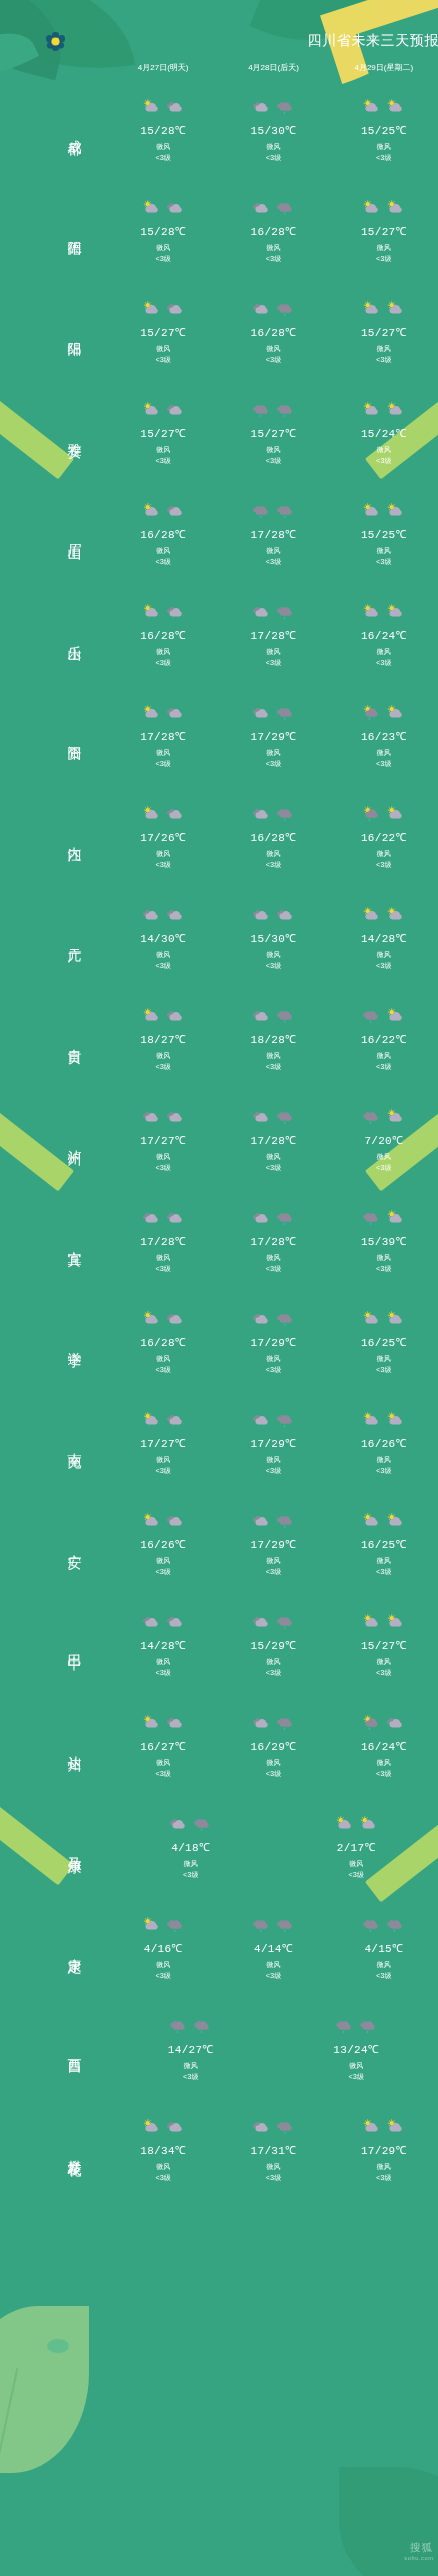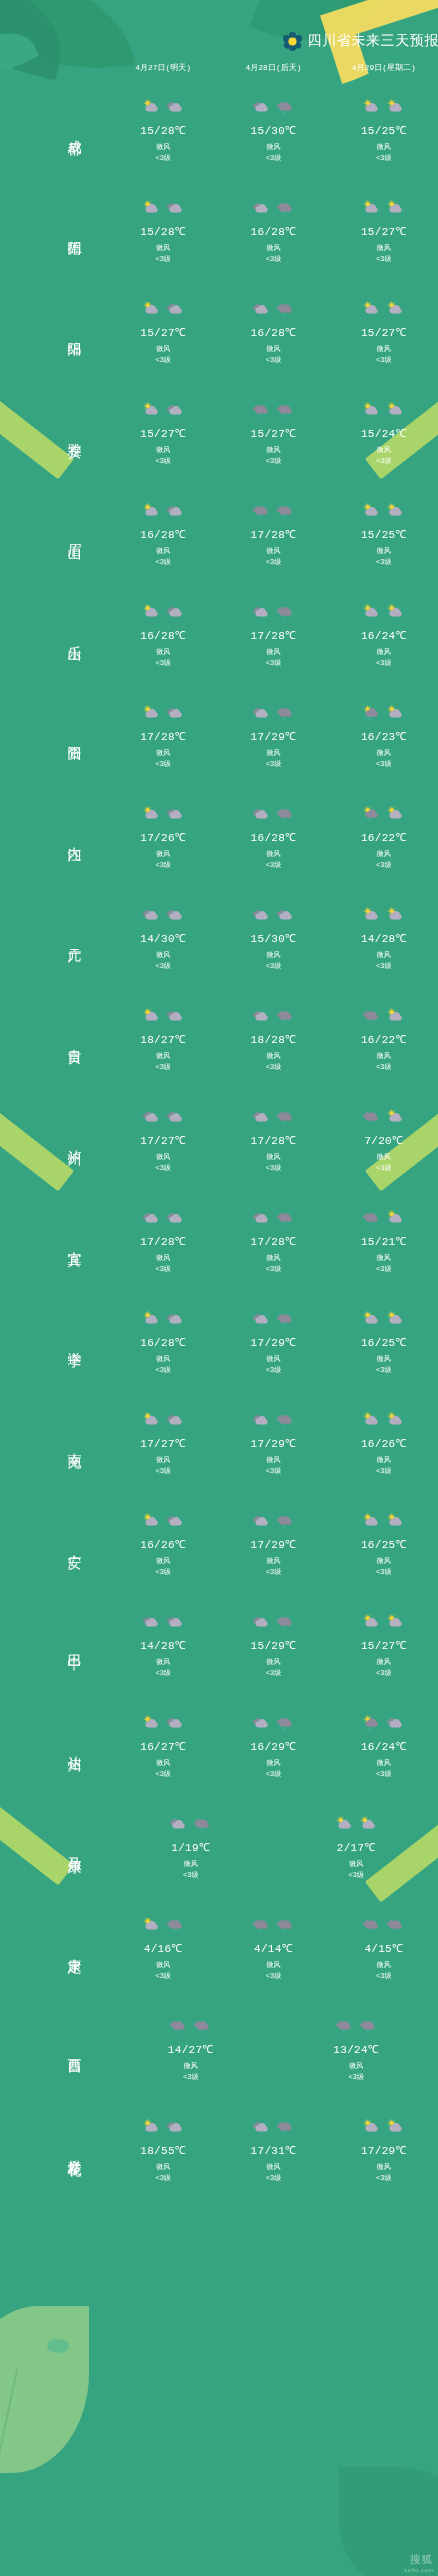--- a/index.html
+++ b/index.html
@@ -91,39 +91,38 @@
     background:#4fb793;
     opacity:.6;
   }
 
   
   .header {
     position:relative;
     height:62px;
     display:flex;
     align-items:center;
-    justify-content:flex-end;
+    justify-content:space-between;
     padding-top:20px;
     padding-left:46px;
   }
   .flower { width:19px; height:19px; margin-right:5.6px; flex:0 0 auto; }
   .title {
     font-size:14px;
     letter-spacing:0.6px;
     color:#ffffff;
     white-space:nowrap;
     font-weight:400;
   }
 
   
   .date-row {
     position:relative;
     display:flex;
     padding:0 0 6.7px 0;
-    font-family:Liberation Mono, monospace;
   }
   .date-row .city-col { width:108px; flex:0 0 108px; }
   .date-cell {
     flex:1 1 0;
     text-align:center;
     font-size:8px;
     color:#ffffff;
     white-space:nowrap;
   }
 
@@ -177,21 +176,21 @@
     font-size:7px;
     line-height:1.55;
     text-align:center;
     color:#ffffff;
     white-space:nowrap;
   }
 
   
   .watermark {
     position:absolute;
-    right:5.6px; bottom:3px;
+    right:5.6px; bottom:15px;
     text-align:right;
     opacity:.55;
   }
   .wm-main { font-size:10.6px; color:#eaf5ef; letter-spacing:1.1px; }
   .wm-sub  { font-size:5.6px; color:#dff0e7; letter-spacing:0.6px; }
 </style>
 </head>
 <body>
 
 <div id="page">
@@ -1418,21 +1417,21 @@
                     <line x1="3" y1="3" x2="4.8" y2="4.8"></line>
                     <line x1="13.2" y1="13.2" x2="15" y2="15"></line>
                     <line x1="15" y1="3" x2="13.2" y2="4.8"></line>
                     <line x1="4.8" y1="13.2" x2="3" y2="15"></line>
                   </g>
                 </g>
                 <path d="M12 30 a7.5 7.5 0 0 1 0.6 -14.9 a10 10 0 0 1 18.6 2.2 a6.8 6.8 0 0 1 -1.2 12.7 z" fill="#b4aec2"></path>
               </svg>
             </span>
           </div>
-          <div class="temp">15/21℃</div>
+          <div class="temp">15/39℃</div>
           <div class="wind">
             <div>微风</div>
             <div>&lt;3级</div>
           </div>
         </div>
       </div>
       <div class="row">
         <div class="city-col">
           <div class="city-name">遂宁</div>
         </div>
@@ -1947,21 +1946,21 @@
               </svg>
             </span>
             <span>
               <svg class="wicon" viewBox="0 0 40 40">
                 <path d="M4 22 a5.5 5.5 0 0 1 0.5 -10.9 a7.5 7.5 0 0 1 13.8 1.6 a5 5 0 0 1 -0.9 9.3 z" fill="#8e8a9c" opacity="0.85"></path>
                 <path d="M12 28 a7.5 7.5 0 0 1 0.6 -14.9 a10 10 0 0 1 18.6 2.2 a6.8 6.8 0 0 1 -1.2 12.7 z" fill="#8e8a9c"></path>
                 <path d="M18 30 q2.6 4 0 6 q-2.6 -2 0 -6 z" fill="#5bb7e8"></path>
               </svg>
             </span>
           </div>
-          <div class="temp">1/19℃</div>
+          <div class="temp">4/18℃</div>
           <div class="wind">
             <div>微风</div>
             <div>&lt;3级</div>
           </div>
         </div>
         <div class="day-cell">
           <div class="icons">
             <span>
               <svg class="wicon" viewBox="0 0 40 40">
                 <g transform="translate(2,1)">
@@ -2166,21 +2165,21 @@
                 <path d="M12 30 a7.5 7.5 0 0 1 0.6 -14.9 a10 10 0 0 1 18.6 2.2 a6.8 6.8 0 0 1 -1.2 12.7 z" fill="#b4aec2"></path>
               </svg>
             </span>
             <span>
               <svg class="wicon" viewBox="0 0 40 40">
                 <path d="M4 22 a5.5 5.5 0 0 1 0.5 -10.9 a7.5 7.5 0 0 1 13.8 1.6 a5 5 0 0 1 -0.9 9.3 z" fill="#8e8a9c" opacity="0.85"></path>
                 <path d="M12 30 a7.5 7.5 0 0 1 0.6 -14.9 a10 10 0 0 1 18.6 2.2 a6.8 6.8 0 0 1 -1.2 12.7 z" fill="#b4aec2"></path>
               </svg>
             </span>
           </div>
-          <div class="temp">18/55℃</div>
+          <div class="temp">18/34℃</div>
           <div class="wind">
             <div>微风</div>
             <div>&lt;3级</div>
           </div>
         </div>
         <div class="day-cell">
           <div class="icons">
             <span>
               <svg class="wicon" viewBox="0 0 40 40">
                 <path d="M4 22 a5.5 5.5 0 0 1 0.5 -10.9 a7.5 7.5 0 0 1 13.8 1.6 a5 5 0 0 1 -0.9 9.3 z" fill="#8e8a9c" opacity="0.85"></path>

